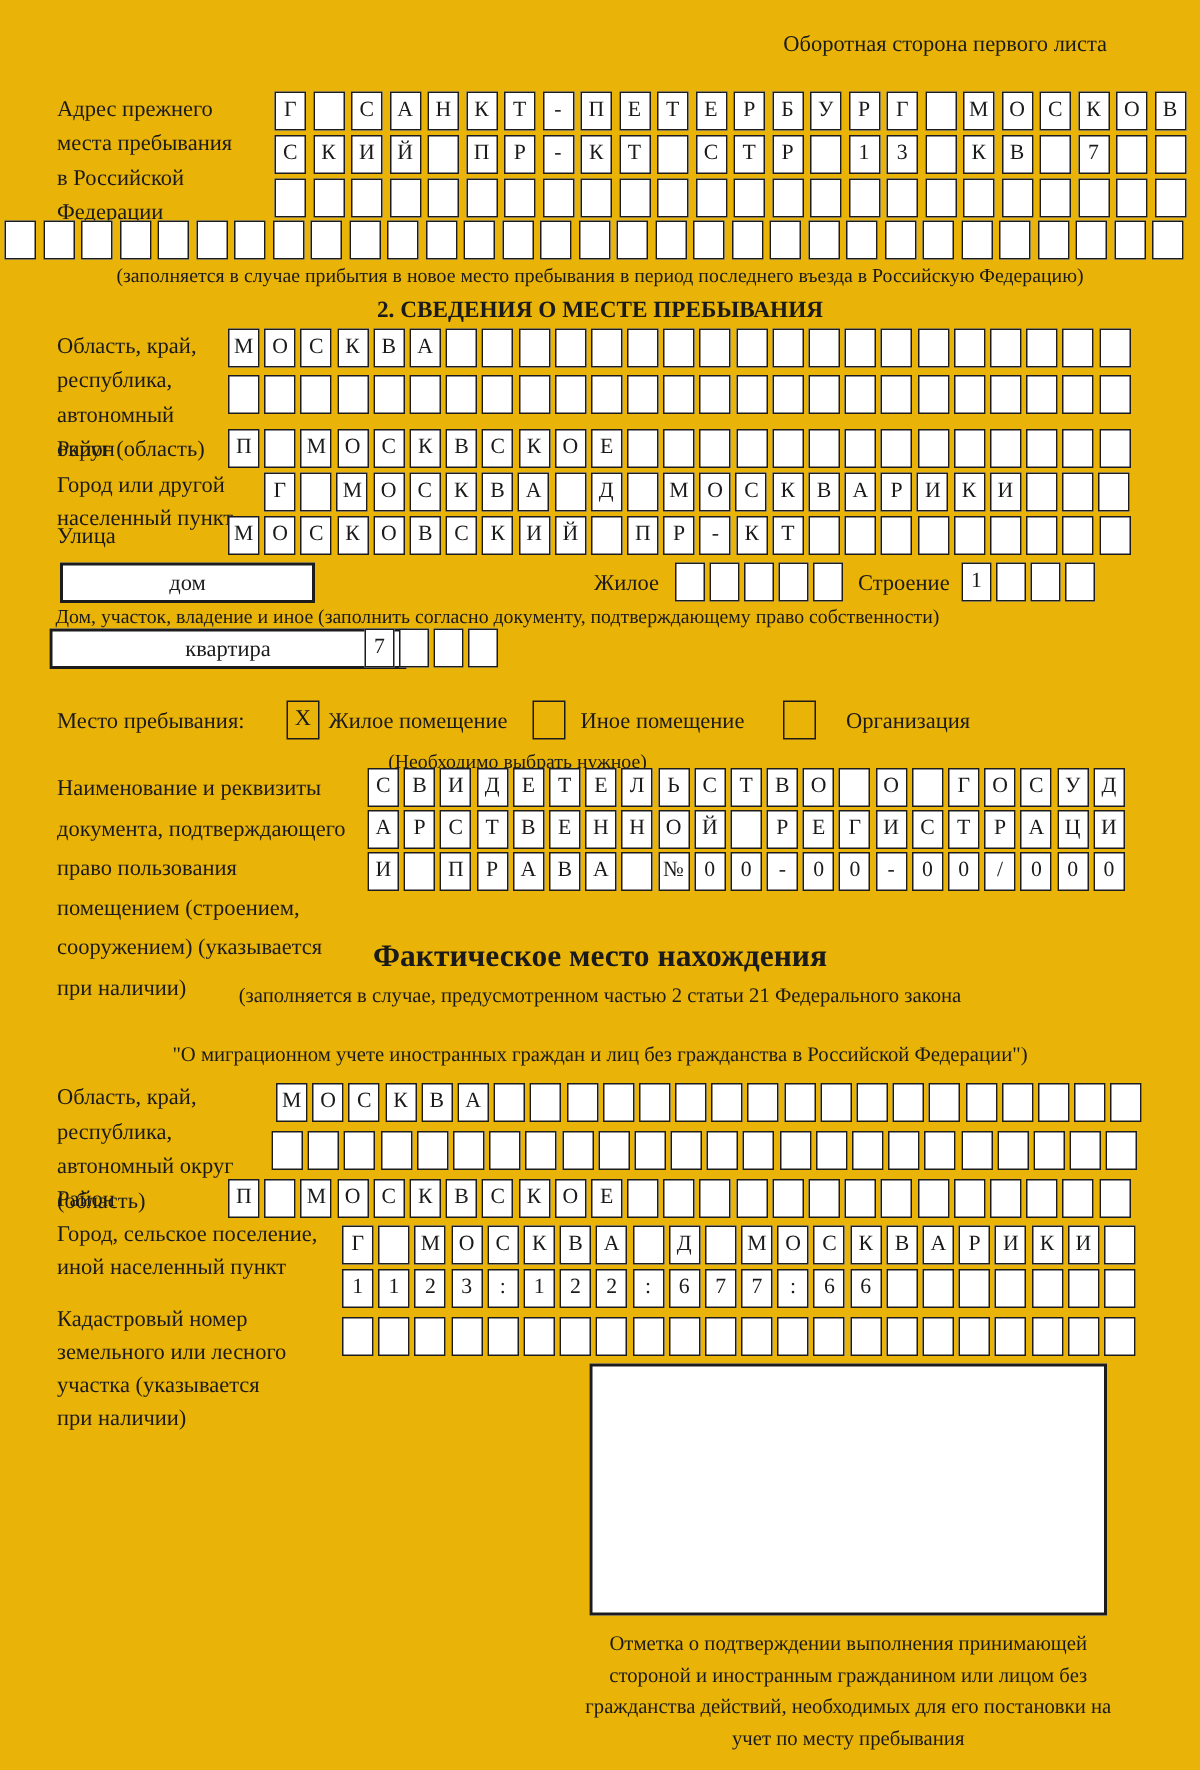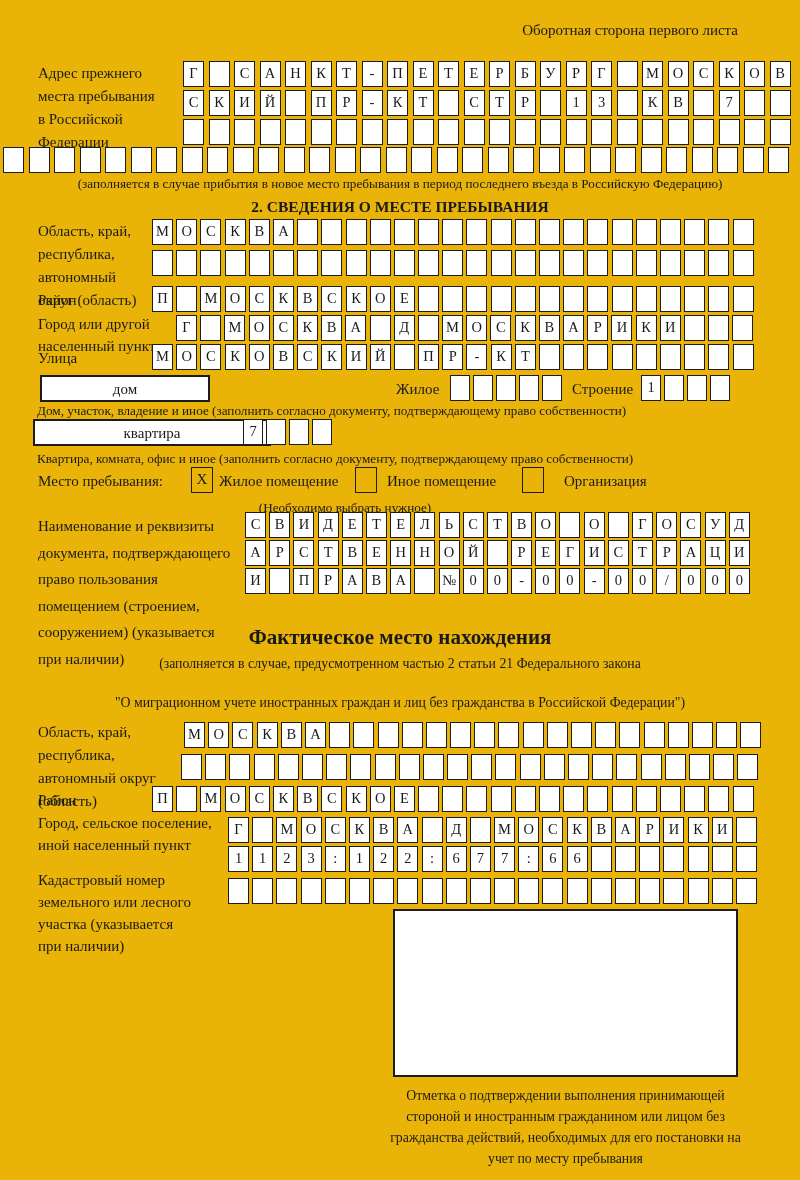--- a/index.html
+++ b/index.html
@@ -64,21 +64,20 @@
 
   <div class="widebox" style="left:16px; top:375px; width:170px; height:27px;margin-left:24px;">дом</div>
   <div class="lbl" style="left:396px; top:378px;">Жилое</div>
   <div class="boxrow pitch-c" style="left:450px; top:375px;"><span class="cbox"></span><span class="cbox"></span><span class="cbox"></span><span class="cbox"></span><span class="cbox"></span></div>
   <div class="lbl" style="left:572px; top:378px;">Строение</div>
   <div class="boxrow pitch-c" style="left:641px; top:375px;"><span class="cbox">1</span><span class="cbox"></span><span class="cbox"></span><span class="cbox"></span></div>
   <div class="abs note" style="left:37px; top:403px;">Дом, участок, владение и иное (заполнить согласно документу, подтверждающему право собственности)</div>
 
   <div class="widebox" style="left:33px; top:419px; width:238px; height:27px;">квартира</div>
   <div class="boxrow pitch-c" style="left:243px; top:419px;"><span class="cbox">7</span><span class="cbox"></span><span class="cbox"></span><span class="cbox"></span></div>
-  <div class="abs note" style="left:37px; top:451px;">Квартира, комната, офис и иное (заполнить согласно документу, подтверждающему право собственности)</div>
 
   <div class="lbl" style="left:38px; top:470px;">Место пребывания:</div>
   <div class="checkbox" style="left:191px; top:467px;">X</div>
   <div class="lbl" style="left:219px; top:470px;">Жилое помещение</div>
   <div class="checkbox" style="left:355px; top:467px;"></div>
   <div class="lbl" style="left:387px; top:470px;">Иное помещение</div>
   <div class="checkbox" style="left:522px; top:467px;"></div>
   <div class="lbl" style="left:564px; top:470px;">Организация</div>
   <div class="abs note" style="left:95px; top:500px; width:500px; text-align:center;">(Необходимо выбрать нужное)</div>
 

